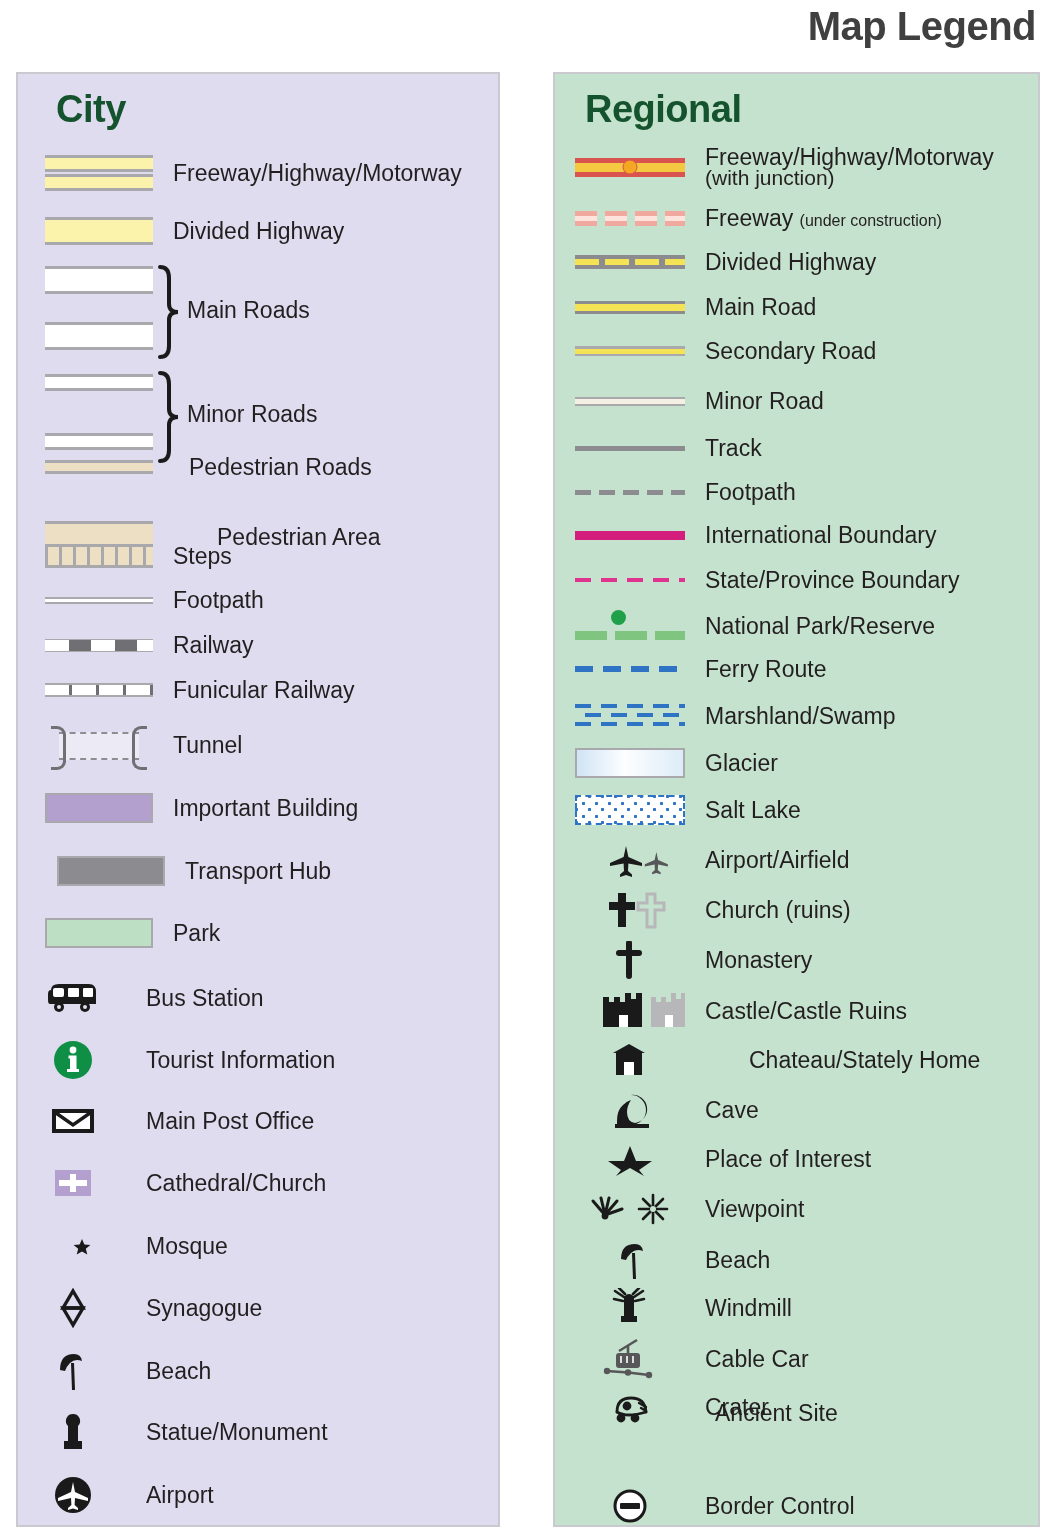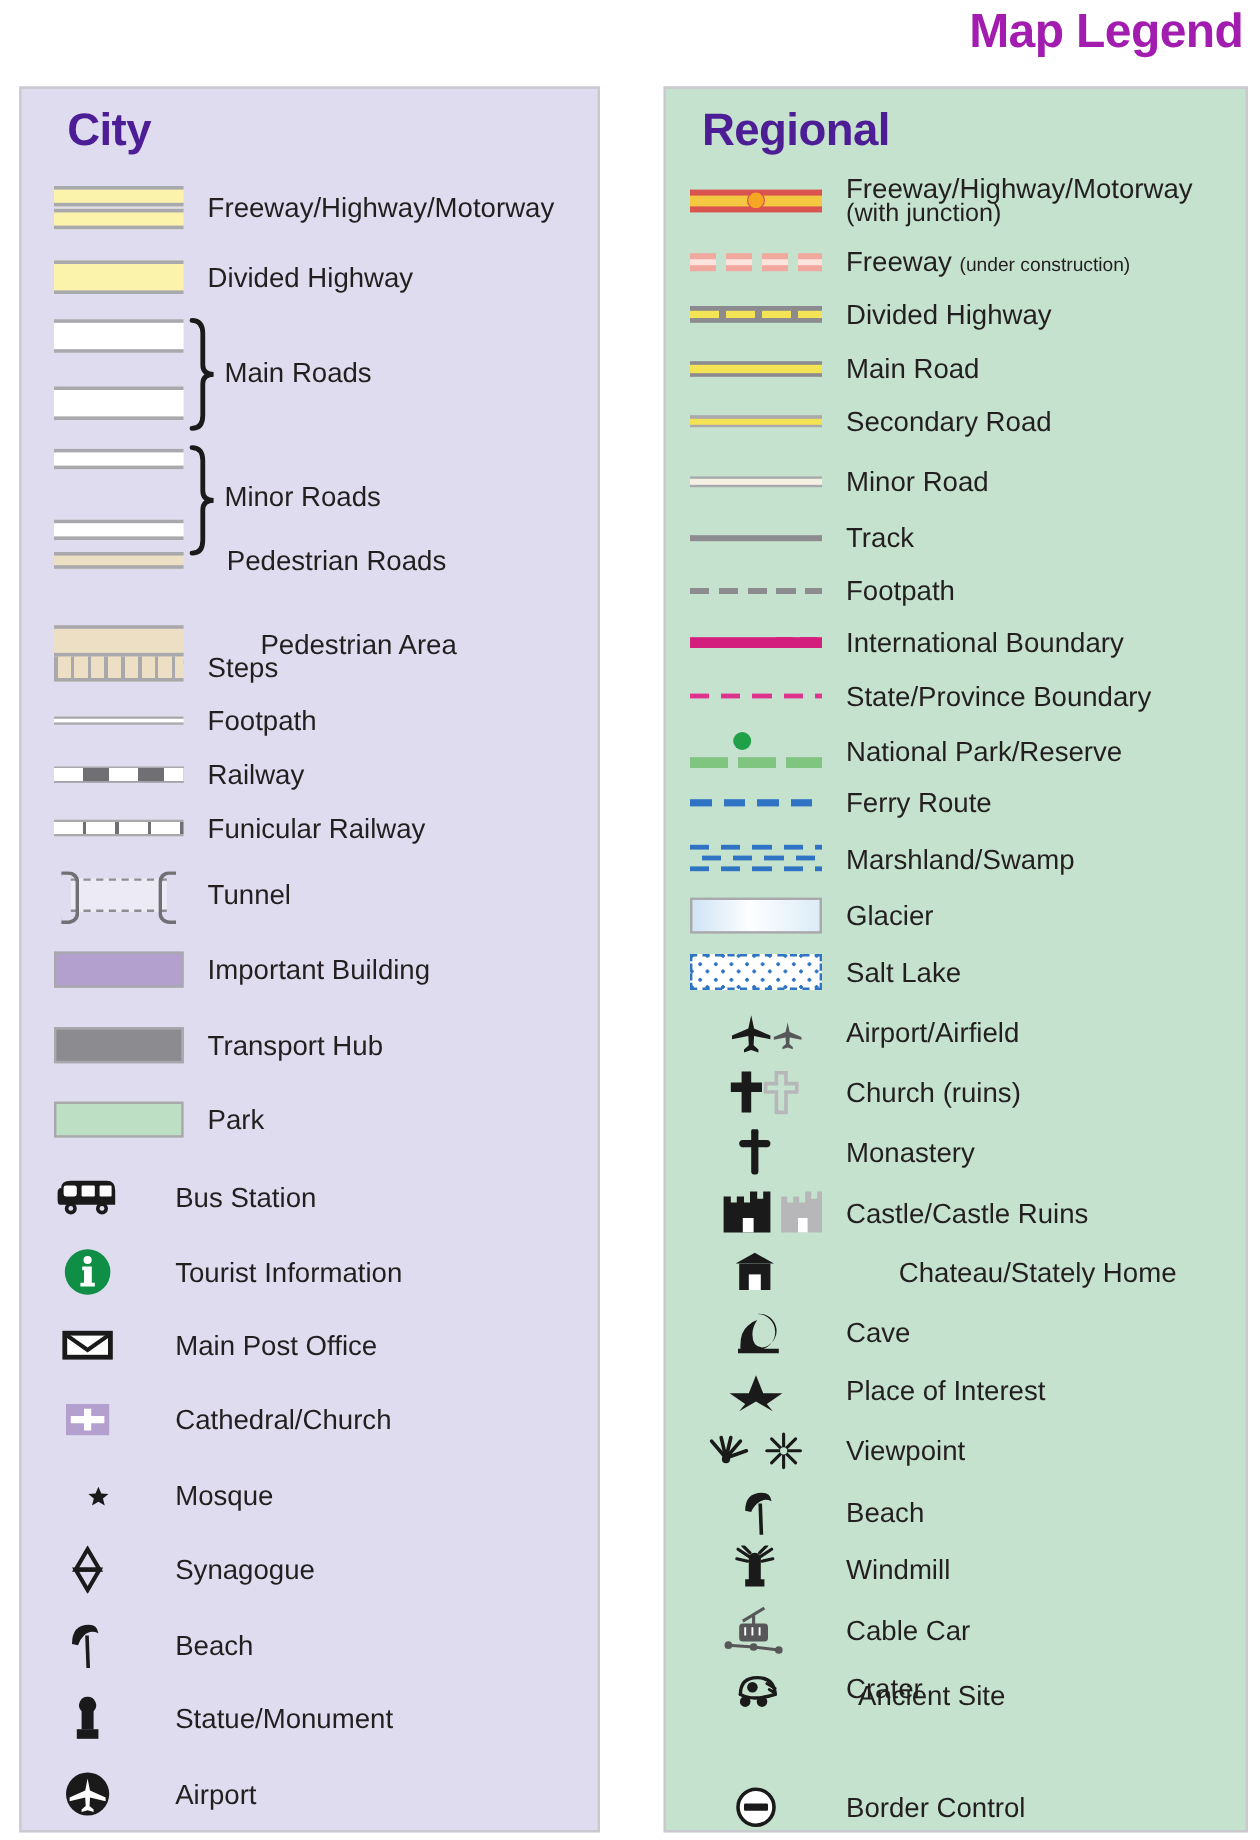--- a/index.html
+++ b/index.html
@@ -9,21 +9,21 @@
     font-family:"Liberation Sans", sans-serif;
     position:relative;
     overflow:hidden;
   }
   .title{
     position:absolute;
     right:14px; top:6px;
     font-size:40px;
     font-weight:bold;
     letter-spacing:-0.5px;
-    color:#a21caf;
+    color:#404040;
     line-height:1;
   }
 
   .panel{
     position:absolute;
     border:2px solid #c9c9cf;
     box-sizing:border-box;
   }
   #city-panel{
     left:16px; top:72px;
@@ -33,21 +33,21 @@
   #regional-panel{
     left:553px; top:72px;
     width:487px; height:1455px;
     background:#c5e2ce;
   }
   .panel-heading{
     position:absolute;
     left:38px; top:14px;
     font-size:38px;
     font-weight:bold;
-    color:#4c1d95;
+    color:#14532d;
     letter-spacing:-0.5px;
   }
   #regional-panel .panel-heading{left:30px;}
 
   .rows{position:absolute;left:0;top:0;width:100%;}
   .row{
     position:absolute;
     display:flex;
     align-items:center;
     left:0;
@@ -300,21 +300,21 @@
       <div class="label" style="margin-left:18px;">Tunnel</div>
     </div>
 
     <div class="row" style="top:716px;height:36px;">
       <div class="sym city-sym" style="margin-left:27px;display:block;">
         <div class="swatch imp"></div>
       </div>
       <div class="label" style="margin-left:18px;">Important Building</div>
     </div>
 
-    <div class="row" style="top:779px;height:36px;">
+    <div class="row" style="top:779px;height:36px;padding-left:12px;">
       <div class="sym city-sym" style="margin-left:27px;display:block;">
         <div class="swatch hub"></div>
       </div>
       <div class="label" style="margin-left:18px;">Transport Hub</div>
     </div>
 
     <div class="row" style="top:841px;height:36px;">
       <div class="sym city-sym" style="margin-left:27px;display:block;">
         <div class="swatch park"></div>
       </div>

